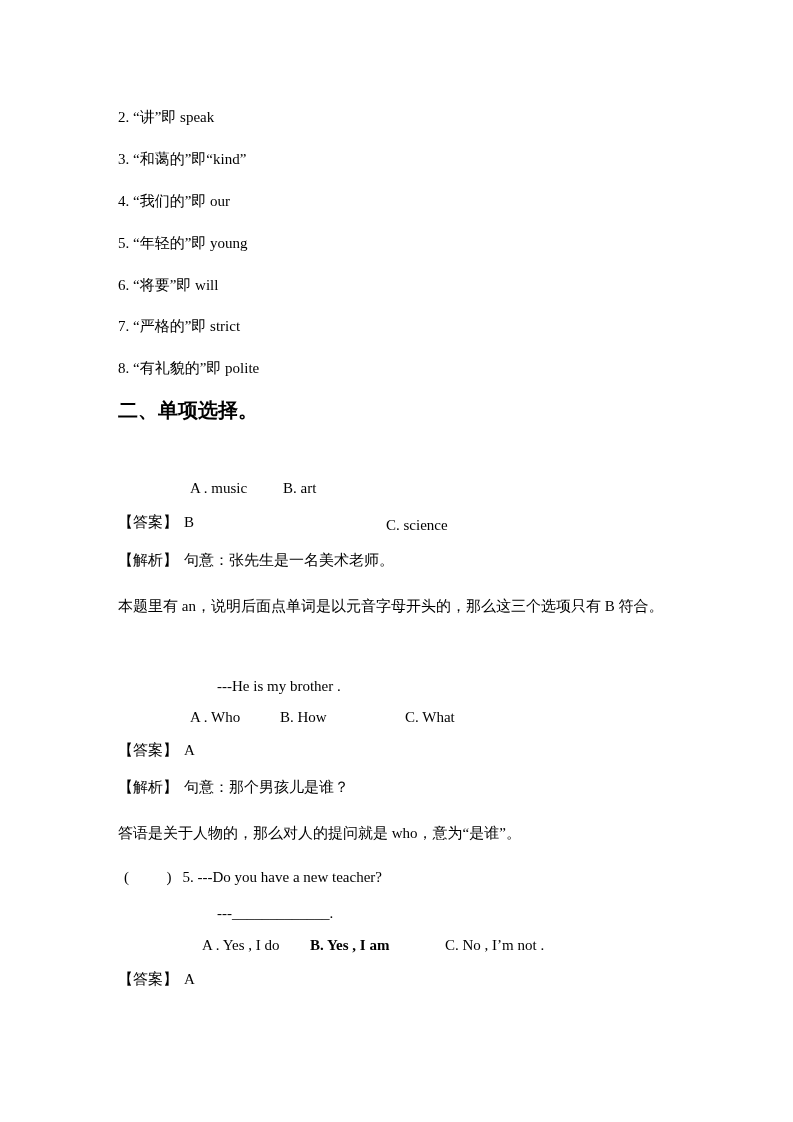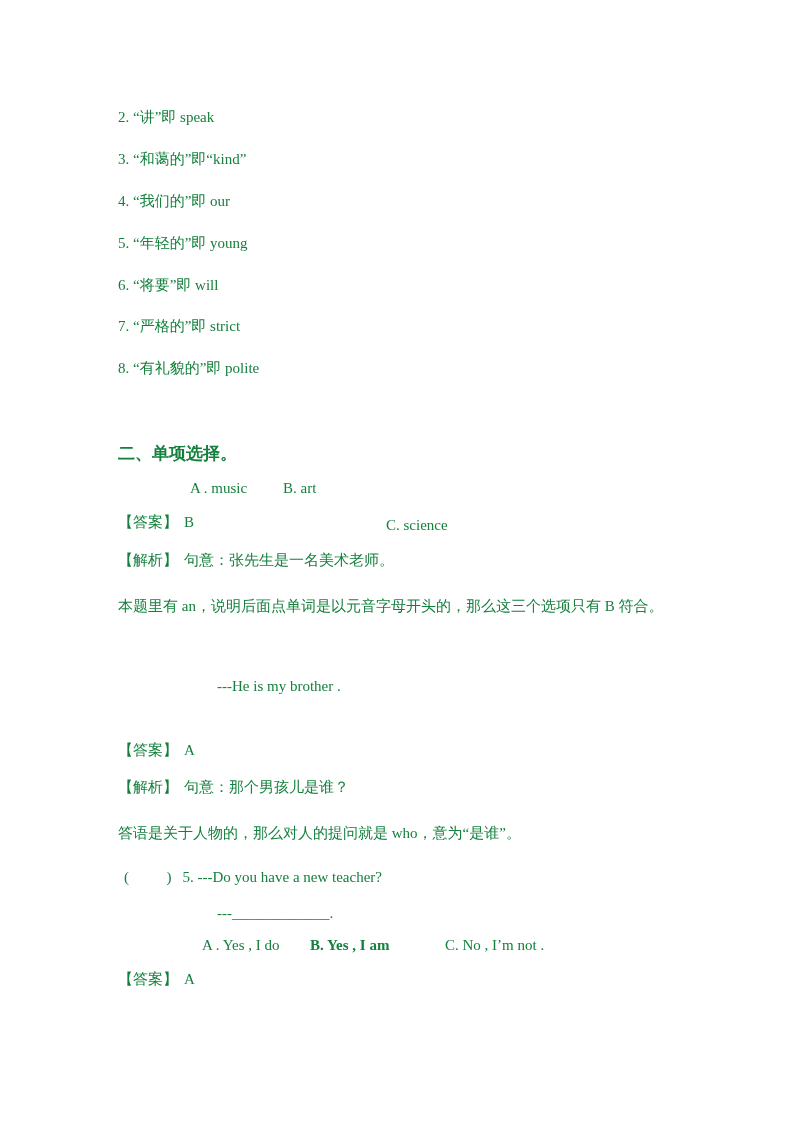--- a/index.html
+++ b/index.html
@@ -5,36 +5,35 @@
   html, body {
     margin: 0;
     padding: 0;
     background: #ffffff;
   }
   .page {
     position: relative;
     width: 729px;
     height: 1122px;
     background: #ffffff;
-    color: #15803d;
+    color: #000000;
     font-family: "Liberation Serif", "DejaVu Serif", serif;
     font-size: 15px;
     overflow: hidden;
   }
   .line {
     position: absolute;
     left: 118px;
     line-height: 20px;
     white-space: pre;
   }
   .heading {
     font-family: "Liberation Sans", "DejaVu Sans", sans-serif;
     font-weight: bold;
-    font-size: 17px;
-    margin-top: 44px;
+    font-size: 20px;
   }
   .qline {
     left: 124px;
   }
   .qtext {
     margin-left: 11px;
     white-space: pre;
   }
   .optrow {
     position: absolute;
@@ -82,20 +81,25 @@
   <div class="optrow" id="q1opts" style="top:478px">
     <span class="o1">A . music</span>
     <span class="o2">B. art</span>
     <span class="o3">C. science</span>
   </div>
   <div class="line" style="top:512px"><span>【答案】</span><span class="ans">B</span></div>
   <div class="line" style="top:596px">本题里有 an，说明后面点单词是以元音字母开头的，那么这三个选项只有 B 符合。</div>
   <div class="line" style="top:550px"><span>【解析】</span><span class="ans">句意：张先生是一名美术老师。</span></div>
 
   <div class="line indent2" style="top:676px">---He is my brother .</div>
+  <div class="optrow" id="q2opts" style="top:707px">
+    <span class="o1">A . Who</span>
+    <span class="o2">B. How</span>
+    <span class="o3">C. What</span>
+  </div>
   <div class="line" style="top:740px"><span>【答案】</span><span class="ans">A</span></div>
   <div class="line" style="top:823px">答语是关于人物的，那么对人的提问就是 who，意为“是谁”。</div>
   <div class="line" style="top:777px"><span>【解析】</span><span class="ans">句意：那个男孩儿是谁？</span></div>
 
   <div class="line qline" style="top:867px"><span>(          )</span><span class="qtext">5. ---Do you have a new teacher?</span></div>
   <div class="line indent2" style="top:903px">---_____________.</div>
   <div class="optrow" id="q3opts" style="top:935px">
     <span class="o1">A . Yes , I do</span>
     <span class="o2">B. Yes , I am</span>
     <span class="o3">C. No , I’m not .</span>

